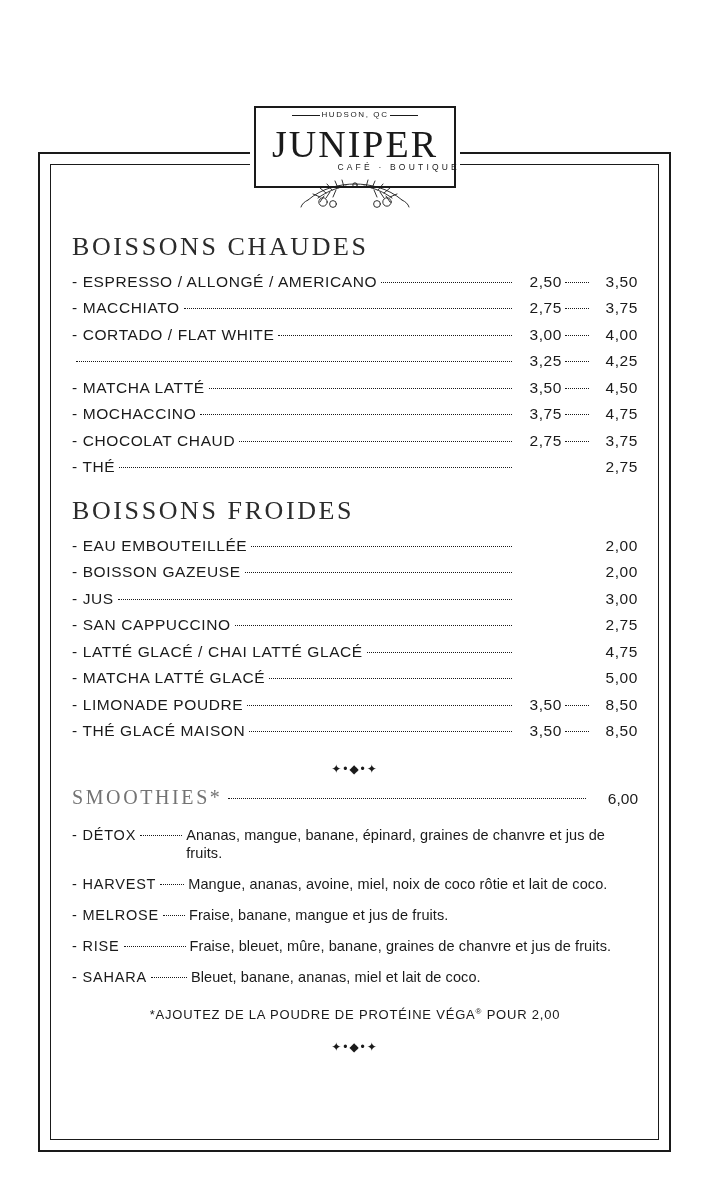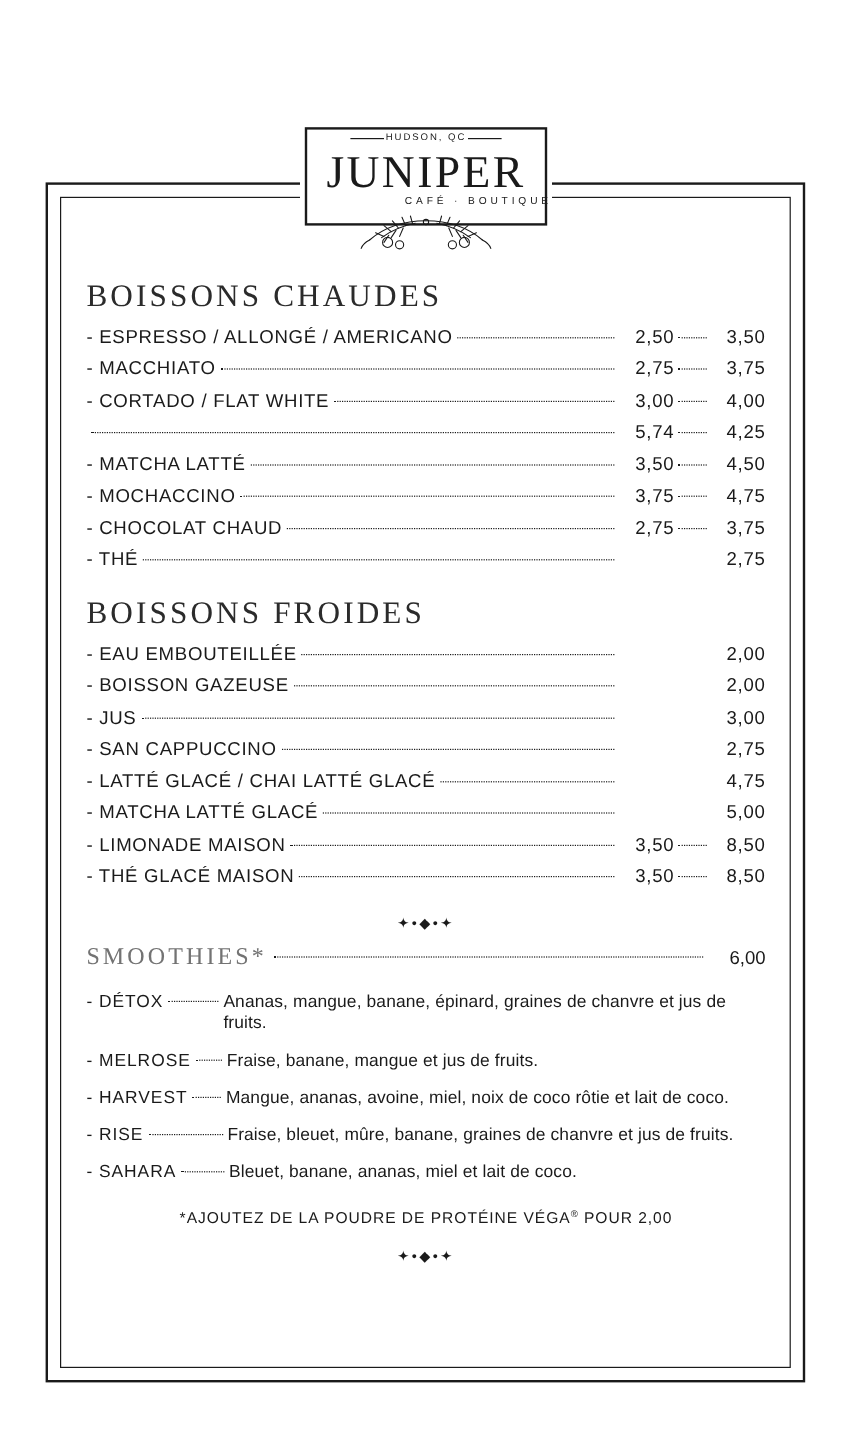--- a/index.html
+++ b/index.html
@@ -298,21 +298,21 @@
     </div>
     <div class="row">
       <span class="name">- CORTADO / FLAT WHITE</span>
       <span class="leader"></span>
       <span class="p1">3,00</span>
       <span class="mini-leader"></span>
       <span class="p2">4,00</span>
     </div>
     <div class="row">
       <span class="leader"></span>
-      <span class="p1">5,74</span>
+      <span class="p1">3,25</span>
       <span class="mini-leader"></span>
       <span class="p2">4,25</span>
     </div>
     <div class="row">
       <span class="name">- MATCHA LATTÉ</span>
       <span class="leader"></span>
       <span class="p1">3,50</span>
       <span class="mini-leader"></span>
       <span class="p2">4,50</span>
     </div>
@@ -378,21 +378,21 @@
       <span class="p2">4,75</span>
     </div>
     <div class="row single">
       <span class="name">- MATCHA LATTÉ GLACÉ</span>
       <span class="leader"></span>
       <span class="spacer-p1"></span>
       <span class="spacer-mini"></span>
       <span class="p2">5,00</span>
     </div>
     <div class="row">
-      <span class="name">- LIMONADE MAISON</span>
+      <span class="name">- LIMONADE POUDRE</span>
       <span class="leader"></span>
       <span class="p1">3,50</span>
       <span class="mini-leader"></span>
       <span class="p2">8,50</span>
     </div>
     <div class="row">
       <span class="name">- THÉ GLACÉ MAISON</span>
       <span class="leader"></span>
       <span class="p1">3,50</span>
       <span class="mini-leader"></span>
@@ -408,28 +408,28 @@
       <span class="leader"></span>
       <span class="price">6,00</span>
     </div>
 
     <div class="smoothie-row">
       <span class="sname">- DÉTOX</span>
       <span class="sleader" style="width:42px"></span>
       <span class="sdesc">Ananas, mangue, banane, épinard, graines de chanvre et jus de fruits.</span>
     </div>
     <div class="smoothie-row">
+      <span class="sname">- HARVEST</span>
+      <span class="sleader" style="width:24px"></span>
+      <span class="sdesc">Mangue, ananas, avoine, miel, noix de coco rôtie et lait de coco.</span>
+    </div>
+    <div class="smoothie-row">
       <span class="sname">- MELROSE</span>
       <span class="sleader" style="width:22px"></span>
       <span class="sdesc">Fraise, banane, mangue et jus de fruits.</span>
-    </div>
-    <div class="smoothie-row">
-      <span class="sname">- HARVEST</span>
-      <span class="sleader" style="width:24px"></span>
-      <span class="sdesc">Mangue, ananas, avoine, miel, noix de coco rôtie et lait de coco.</span>
     </div>
     <div class="smoothie-row">
       <span class="sname">- RISE</span>
       <span class="sleader" style="width:62px"></span>
       <span class="sdesc">Fraise, bleuet, mûre, banane, graines de chanvre et jus de fruits.</span>
     </div>
     <div class="smoothie-row">
       <span class="sname">- SAHARA</span>
       <span class="sleader" style="width:36px"></span>
       <span class="sdesc">Bleuet, banane, ananas, miel et lait de coco.</span>

